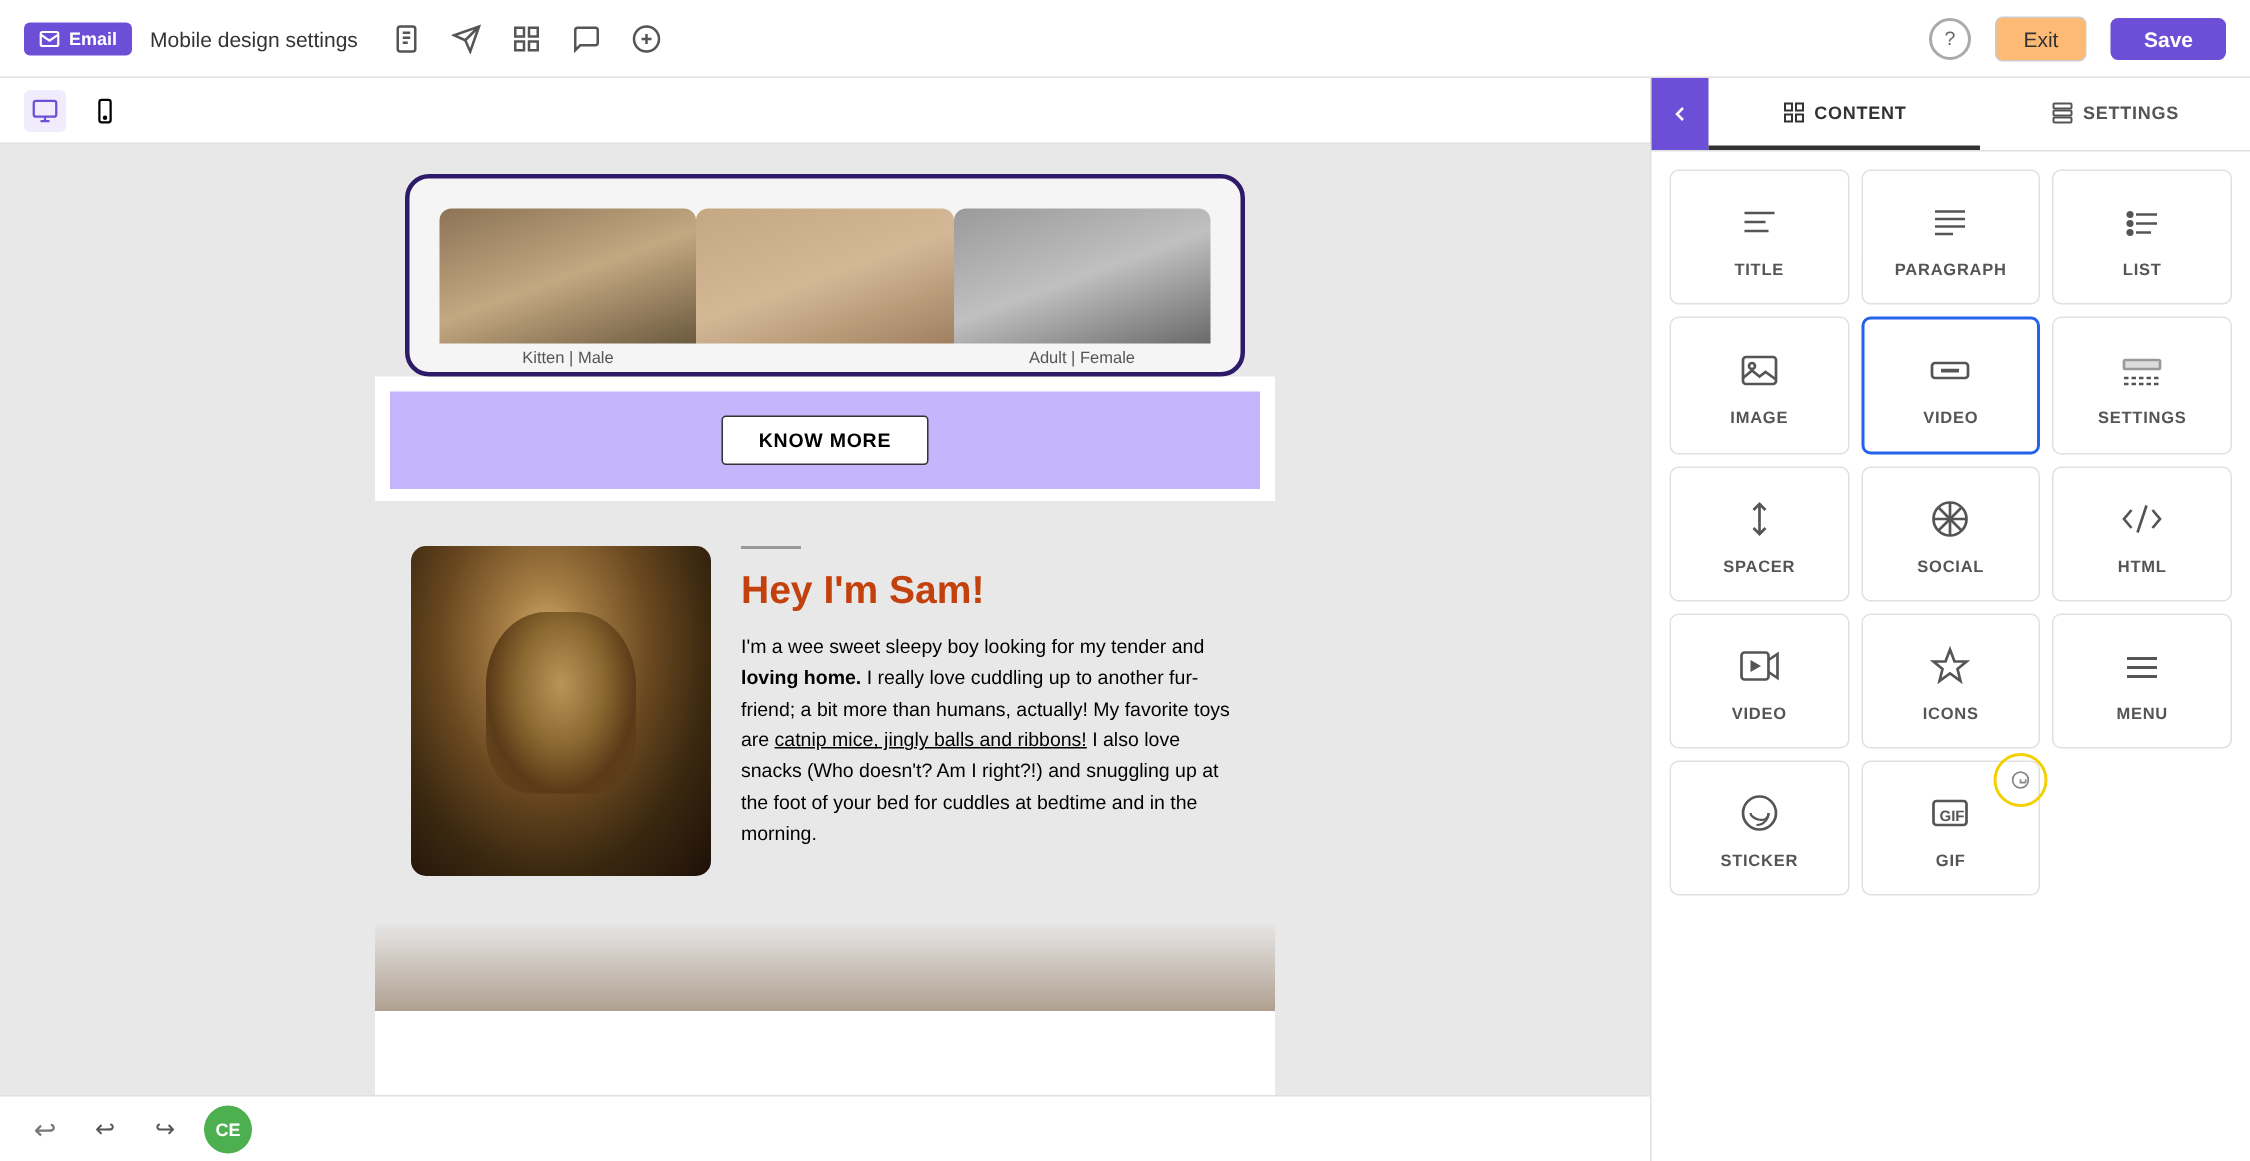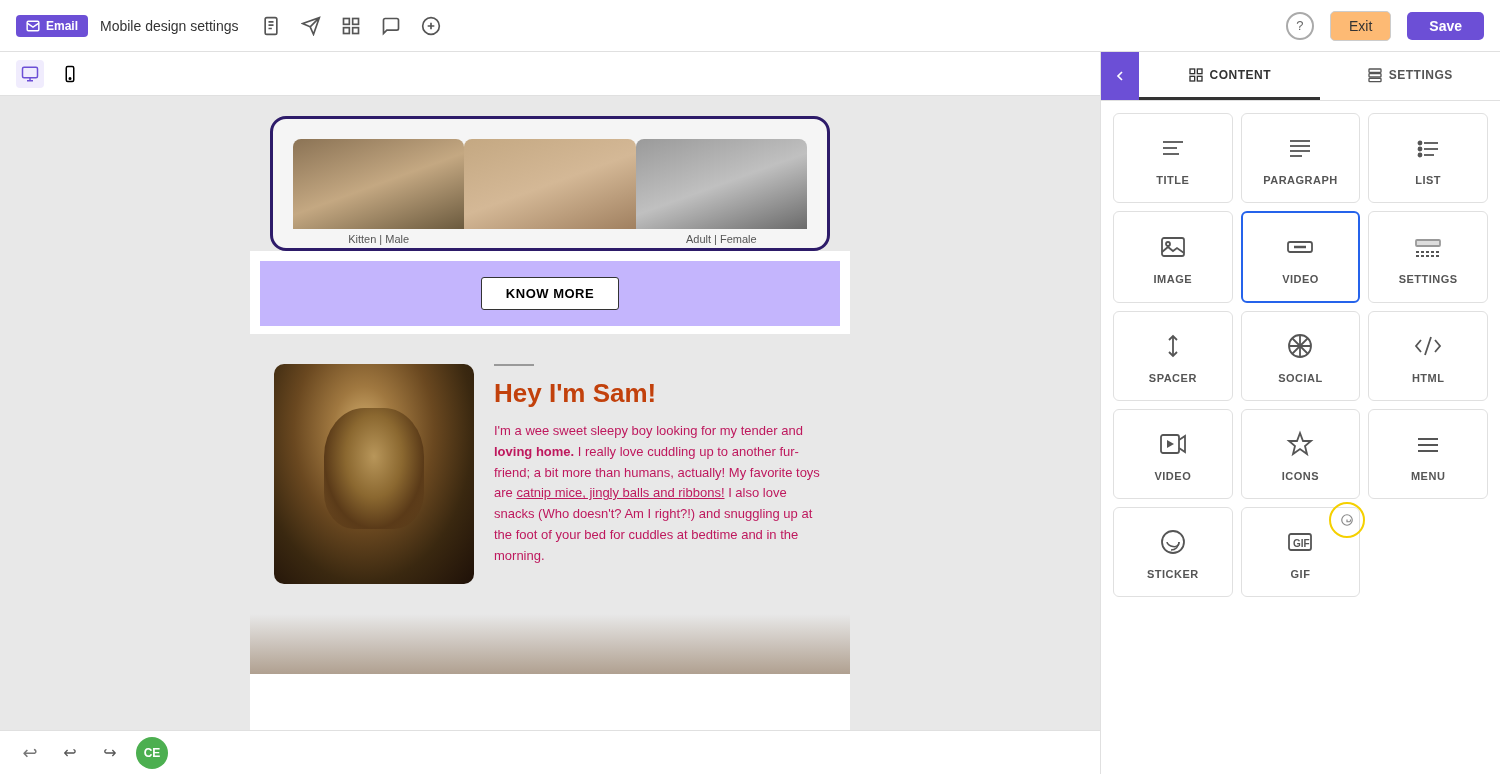--- a/index.html
+++ b/index.html
@@ -88,21 +88,21 @@
     
     .sam-photo-inner::after {
       content: '';
       position: absolute; top: 20%; left: 25%; width: 50%; height: 55%;
       background: radial-gradient(ellipse at 50% 40%, #b8965a 0%, #8b6830 40%, #5a3a18 70%, transparent 100%);
       border-radius: 40% 40% 30% 30%;
     }
     .sam-text { flex: 1; }
     .sam-divider { width: 40px; height: 2px; background: #999; margin-bottom: 12px; }
     .sam-title { font-size: 26px; font-weight: 700; color: #c2410c; margin-bottom: 12px; }
-    .sam-body { font-size: 13px; color: #be185d; line-height: 1.6; }
+    .sam-body { font-size: 13px; color: #000000; line-height: 1.6; }
     .sam-body a { color: inherit; text-decoration: underline; }
     .sam-body strong { font-weight: 700; }
 
     
     .adopt-wrapper { text-align: center; padding: 16px; background: #e8e8e8; margin: 0; }
     .adopt-btn {
       border: 1.5px solid #333; background: #fff; padding: 8px 28px;
       font-size: 13px; font-weight: 700; letter-spacing: 1px; cursor: pointer; border-radius: 3px;
     }
 

